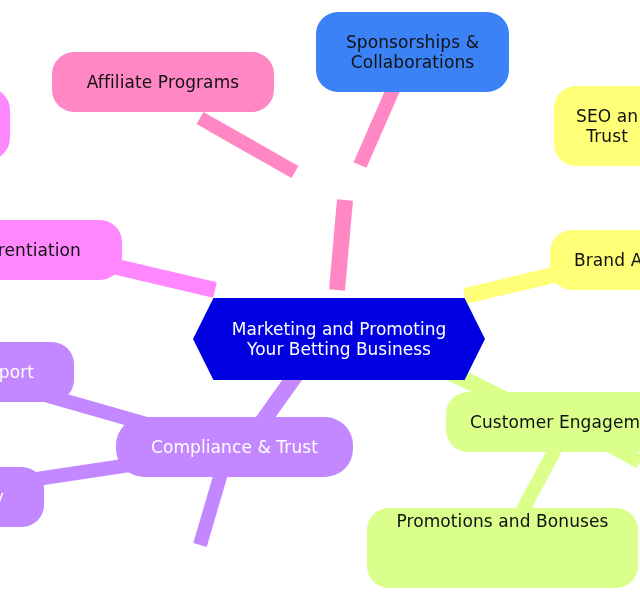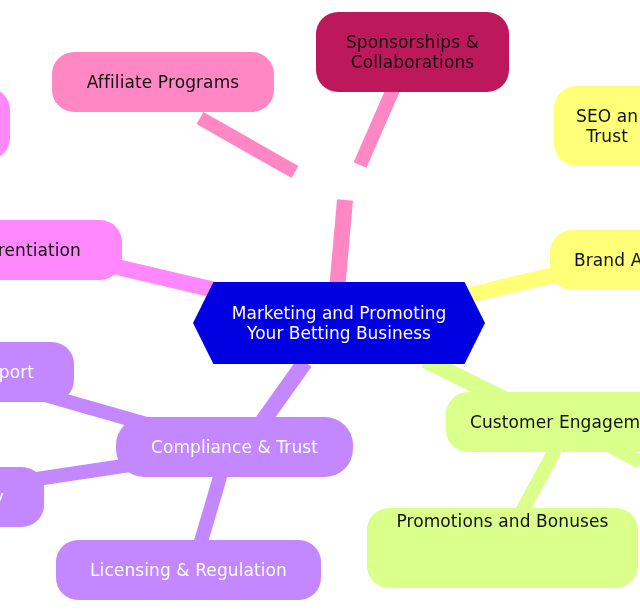--- a/index.html
+++ b/index.html
@@ -44,21 +44,21 @@
   </svg>
 
   <div class="node" style="left:-40px; top:88px; width:50px; height:72px; background:#ff88ff;"></div>
   <div class="node" style="left:-60px; top:220px; width:182px; height:60px; background:#ff88ff; justify-content:flex-end; padding-right:41px;">
     <span>rentiation</span>
   </div>
 
   <div class="node" style="left:52px; top:52px; width:222px; height:60px; background:#ff88c4;">
     <span>Affiliate Programs</span>
   </div>
-  <div class="node" style="left:316px; top:12px; width:193px; height:80px; background:#be185d;">
+  <div class="node" style="left:316px; top:12px; width:193px; height:80px; background:#3b82f6;">
     <span>Sponsorships &amp;
 Collaborations</span>
   </div>
 
   <div class="node" style="left:554px; top:86px; width:130px; height:80px; background:#ffff78; justify-content:flex-start; padding-left:22px;">
     <span>SEO an
 Trust</span>
   </div>
   <div class="node" style="left:550px; top:230px; width:130px; height:60px; background:#ffff78; justify-content:flex-start; padding-left:24px;">
     <span>Brand A</span>
@@ -74,21 +74,18 @@
 
   <div class="node white-text" style="left:-60px; top:342px; width:134px; height:60px; background:#c388ff; justify-content:flex-end; padding-right:40px;">
     <span>port</span>
   </div>
   <div class="node white-text" style="left:-60px; top:467px; width:104px; height:60px; background:#c388ff; justify-content:flex-end; padding-right:40px;">
     <span>y</span>
   </div>
   <div class="node white-text" style="left:116px; top:417px; width:237px; height:60px; background:#c388ff;border-radius:28px;">
     <span>Compliance &amp; Trust</span>
   </div>
-  <div class="node white-text" style="left:56px; top:540px; width:265px; height:60px; background:#c388ff;">
-    <span>Licensing &amp; Regulation</span>
-  </div>
 
-  <div class="root" style="background:#0000e0;">
+  <div class="root" style="background:#0000e0;margin-top:16px;">
     <span>Marketing and Promoting
 Your Betting Business</span>
   </div>
 </div>
 
 </body></html>

